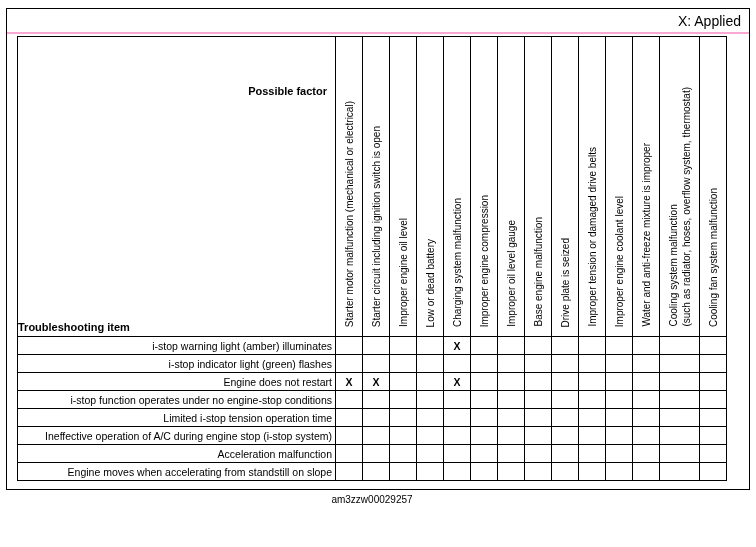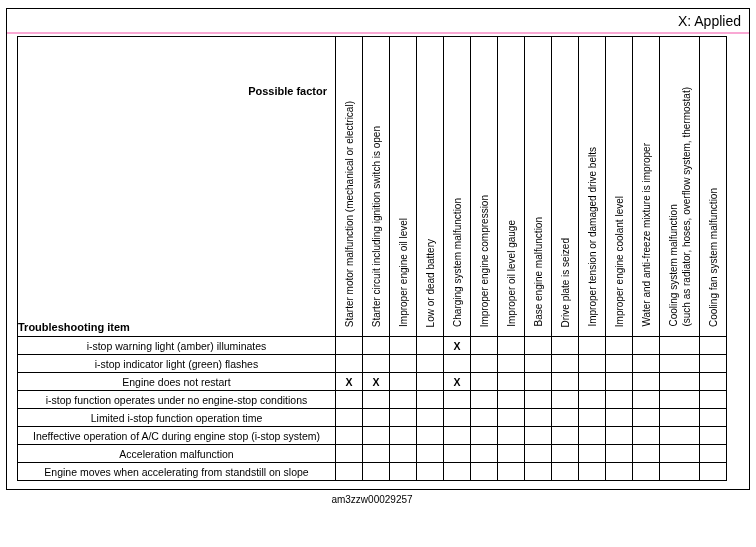--- a/index.html
+++ b/index.html
@@ -56,21 +56,21 @@
     display: inline-block;
     font-size: 10px;
     line-height: 1.3;
     white-space: pre;
     text-align: left;
   }
   td.item {
     font-size: 10.5px;
     padding: 2px 3px;
     height: 18px;
-    text-align: center;
+    text-align: right;
   }
   td.mark {
     text-align: center;
     font-weight: bold;
     font-size: 10.5px;
     height: 18px;
   }
   .doc-code {
     text-align: center;
     font-size: 10px;
@@ -171,21 +171,21 @@
               <td class="mark"></td>
               <td class="mark"></td>
               <td class="mark"></td>
               <td class="mark"></td>
               <td class="mark"></td>
               <td class="mark"></td>
               <td class="mark"></td>
               <td class="mark"></td>
             </tr>
             <tr>
-              <td class="item">Limited i-stop function operation time</td>
+              <td class="item">Limited i-stop tension operation time</td>
               <td class="mark"></td>
               <td class="mark"></td>
               <td class="mark"></td>
               <td class="mark"></td>
               <td class="mark"></td>
               <td class="mark"></td>
               <td class="mark"></td>
               <td class="mark"></td>
               <td class="mark"></td>
               <td class="mark"></td>

